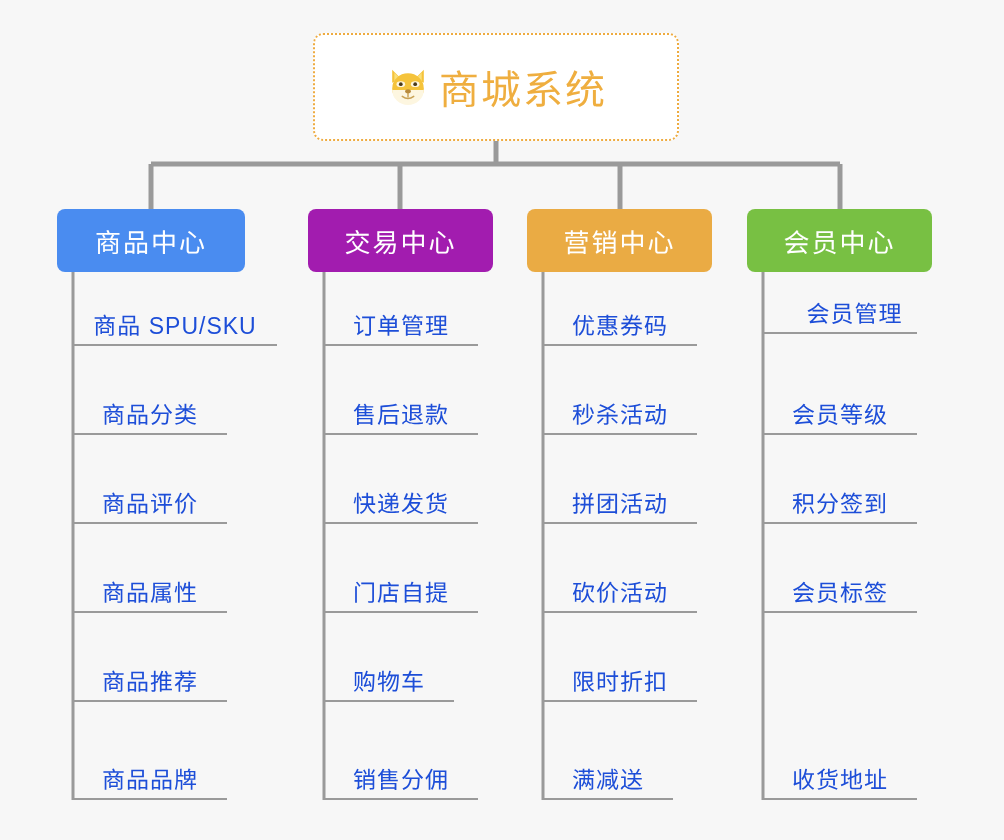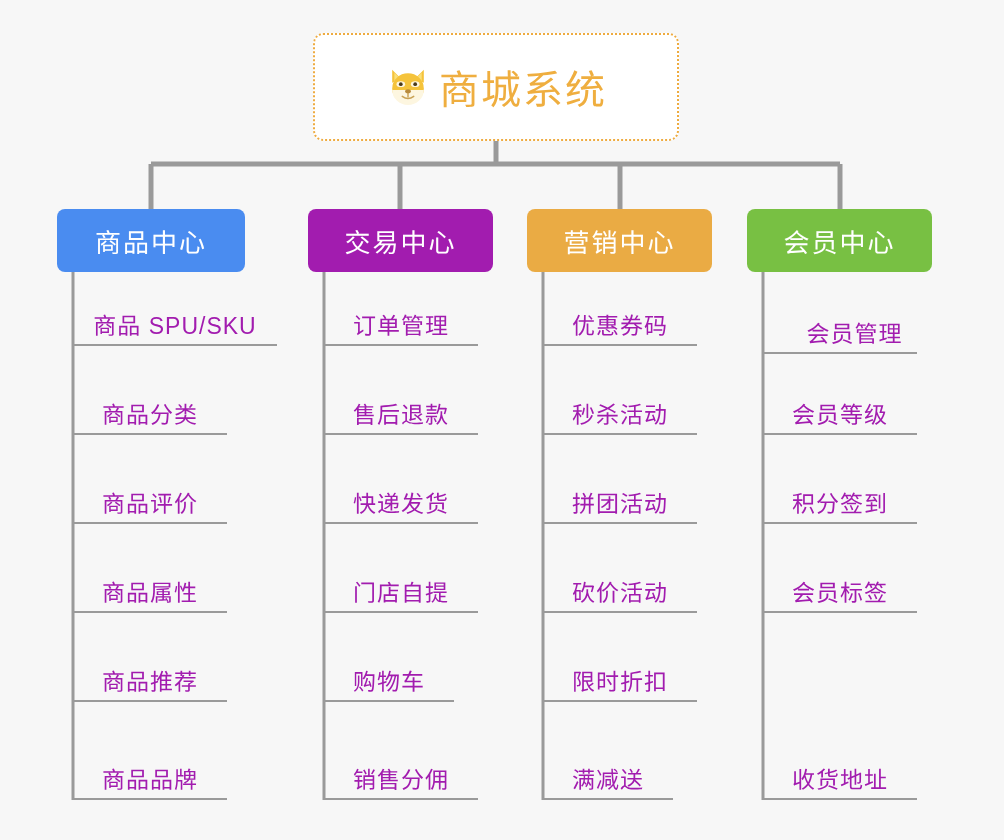--- a/index.html
+++ b/index.html
@@ -64,21 +64,21 @@
   
   .leaf{
     position:absolute;
     height:46px;
     box-sizing:border-box;
     display:flex;
     align-items:flex-end;
     justify-content:center;
     padding-bottom:3px;
     border-bottom:2px solid #9a9a9a;
-    color:#a21caf;
+    color:#1d4ed8;
     font-size:23px;
     letter-spacing:1px;
     white-space:nowrap;
   }
   .leaf-text{display:block;}
 </style>
 </head>
 <body>
 
 <div id="mindmap">
@@ -183,21 +183,21 @@
   <div class="leaf" style="left:543px;top:656px;width:154px;">
     <span class="leaf-text">限时折扣</span>
   </div>
   <div class="leaf" style="left:543px;top:754px;width:130px;">
     <span class="leaf-text">满减送</span>
   </div>
 
   <div class="cat-header" style="left:747px;top:209px;width:185px;background:#78c043;align-items:center;">
     <span>会员中心</span>
   </div>
-  <div class="leaf" style="left:763px;top:308px;width:154px;padding-left:29px;">
+  <div class="leaf" style="left:763px;top:288px;width:154px;padding-left:29px;">
     <span class="leaf-text">会员管理</span>
   </div>
   <div class="leaf" style="left:763px;top:389px;width:154px;">
     <span class="leaf-text">会员等级</span>
   </div>
   <div class="leaf" style="left:763px;top:478px;width:154px;">
     <span class="leaf-text">积分签到</span>
   </div>
   <div class="leaf" style="left:763px;top:567px;width:154px;">
     <span class="leaf-text">会员标签</span>

